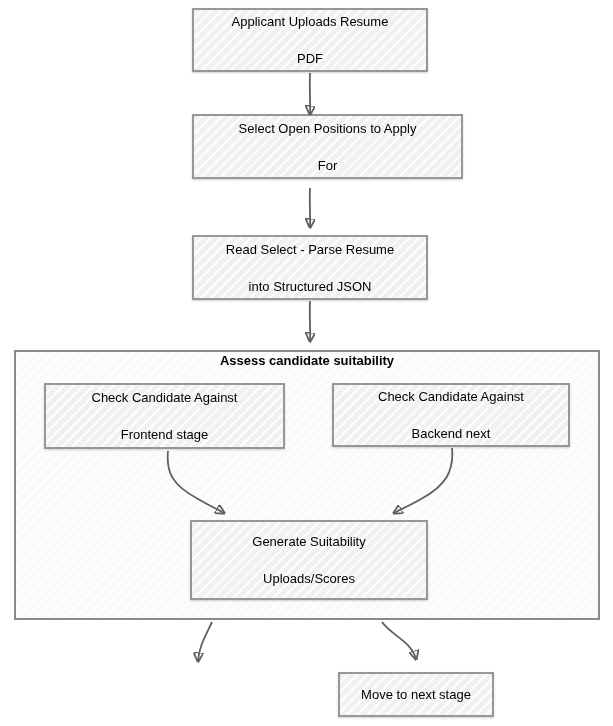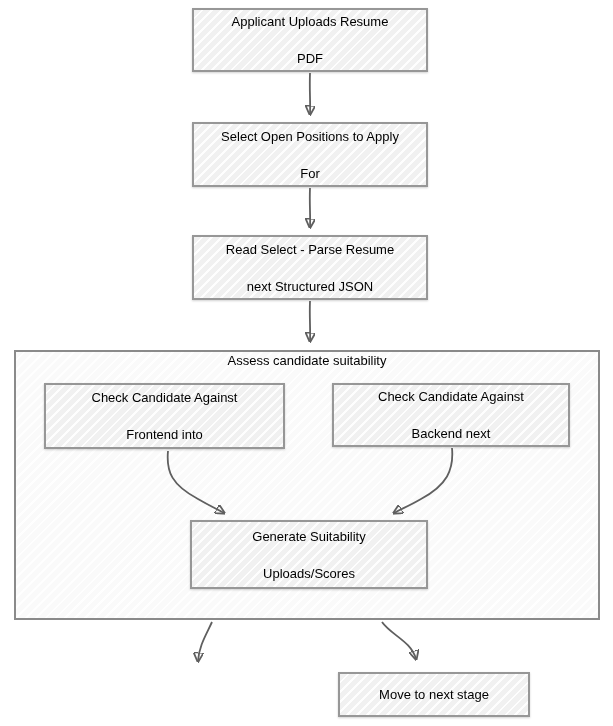--- a/index.html
+++ b/index.html
@@ -14,20 +14,21 @@
     border:2px solid #8a8a8a;
     background-color:#fafafa;
     background-image:repeating-linear-gradient(135deg,rgba(255,255,255,0) 0 5px,rgba(255,255,255,.9) 5px 7px);
     box-sizing:border-box;
     z-index:1;
   }
   .group-label{
     position:absolute;left:14px;top:353px;width:586px;
     text-align:center;font-size:13px;line-height:16px;color:#000;
     z-index:2;
+    font-weight:bold;
   }
   
   .node{
     position:absolute;box-sizing:border-box;
     border:2px solid #979797;
     background-color:#f1f1f1;
     background-image:repeating-linear-gradient(135deg,rgba(255,255,255,0) 0 5px,rgba(255,255,255,.95) 5px 7px);
     box-shadow:0 1px 2px rgba(0,0,0,.18);
     display:flex;flex-direction:column;align-items:center;justify-content:center;
     text-align:center;font-size:13px;line-height:21px;
@@ -61,44 +62,44 @@
     <path d="M452,448 C454,470 447,485 421,499 C409,506 401,509 394,513" marker-end="url(#ah)"></path>
     <path d="M212,622 C206,635 199,646 198,661" marker-end="url(#ah)"></path>
     <path d="M382,622 C391,635 411,641 416,659" marker-end="url(#ah)"></path>
   </svg>
 
   <div class="node" style="left:192px;top:8px;width:236px;height:64px">
     <span class="line">Applicant Uploads Resume</span>
     <span class="line">PDF</span>
   </div>
 
-  <div class="node" style="left:192px;top:122px;width:236px;height:65px">
+  <div class="node" style="left:192px;top:114px;width:271px;height:65px">
     <span class="line">Select Open Positions to Apply</span>
     <span class="line">For</span>
   </div>
 
   <div class="node" style="left:192px;top:235px;width:236px;height:65px">
     <span class="line">Read Select - Parse Resume</span>
-    <span class="line">next Structured JSON</span>
+    <span class="line">into Structured JSON</span>
   </div>
 
   <div class="node" style="left:44px;top:383px;width:241px;height:66px">
     <span class="line">Check Candidate Against</span>
-    <span class="line">Frontend into</span>
+    <span class="line">Frontend stage</span>
   </div>
 
   <div class="node" style="left:332px;top:383px;width:238px;height:64px">
     <span class="line">Check Candidate Against</span>
     <span class="line">Backend next</span>
   </div>
 
-  <div class="node" style="left:190px;top:520px;width:238px;height:69px">
+  <div class="node" style="left:190px;top:520px;width:238px;height:80px">
     <span class="line">Generate Suitability</span>
     <span class="line">Uploads/Scores</span>
   </div>
 
 
-  <div class="node" style="left:338px;top:672px;width:192px;height:45px">
+  <div class="node" style="left:338px;top:672px;width:156px;height:45px">
     <span class="line">Move to next stage</span>
 
   </div>
 
 </div>
 
 </body></html>

